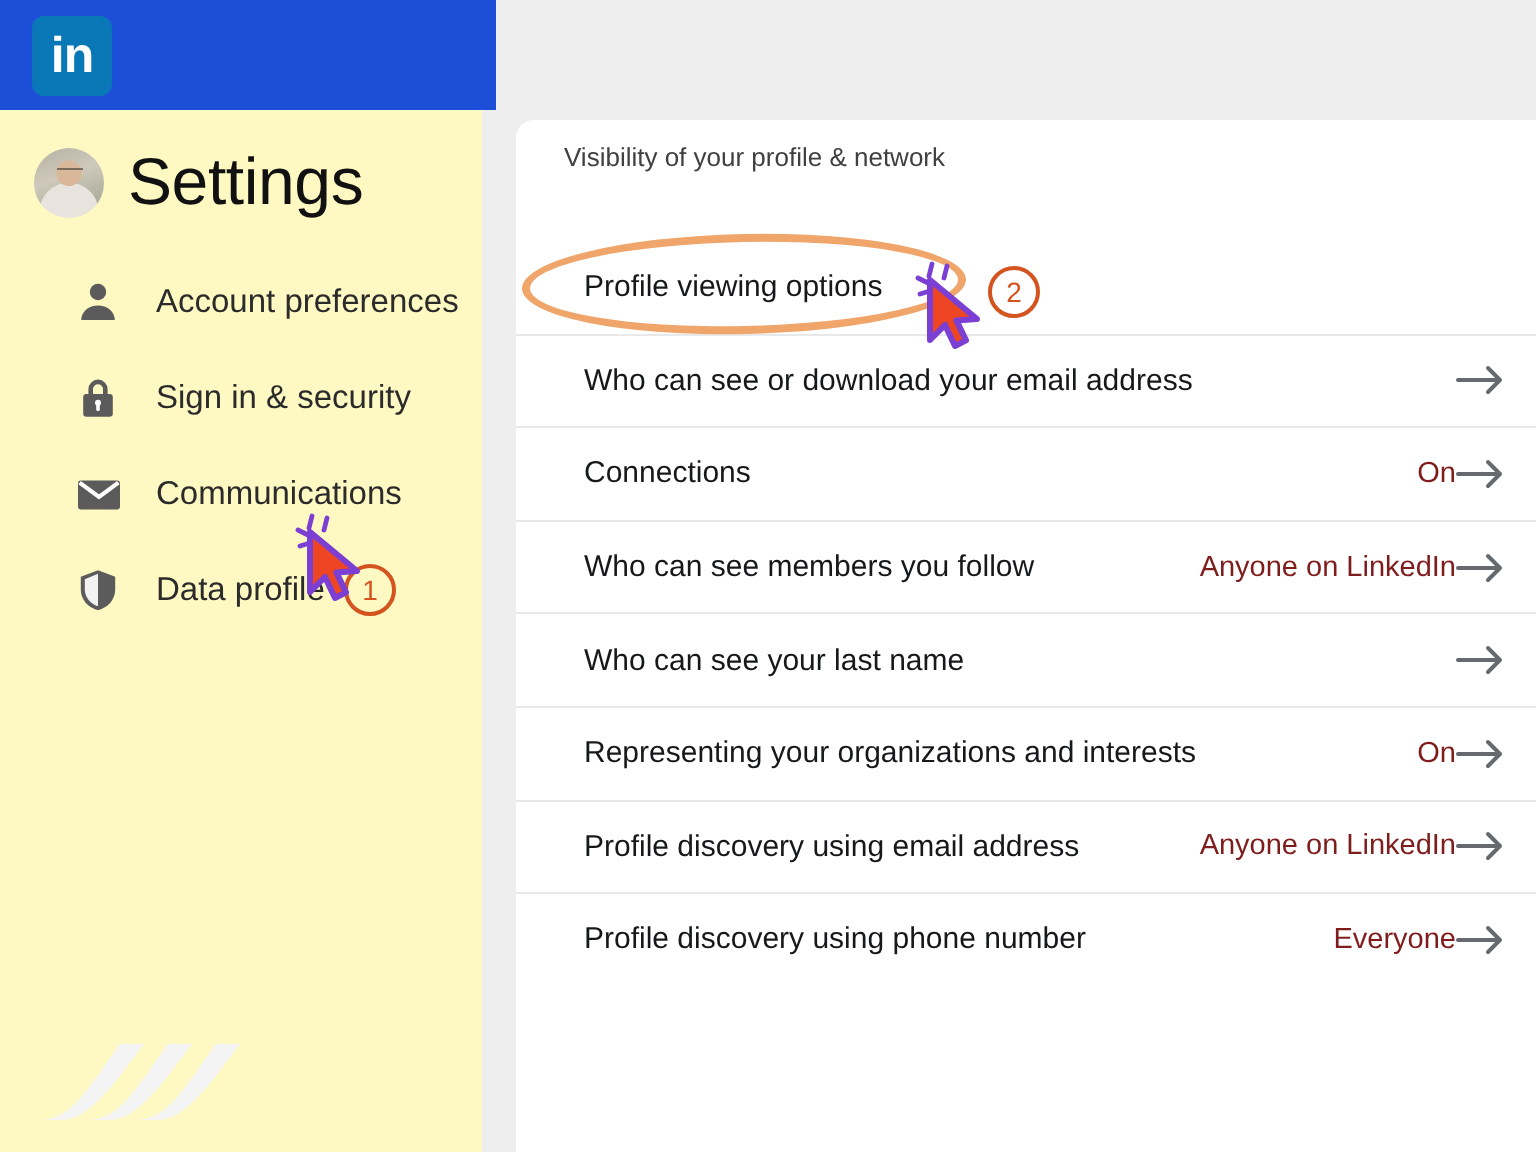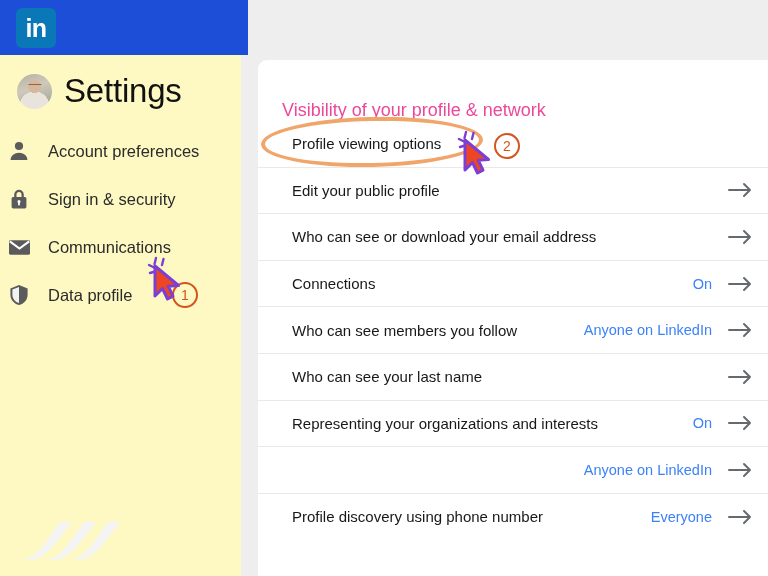--- a/index.html
+++ b/index.html
@@ -86,21 +86,21 @@
     white-space: nowrap;
   }
 
   .nav { position: absolute; left: 0; top: 72px; width: 241px; }
   .nav-item {
     position: relative;
     display: flex;
     align-items: center;
     gap: 16px;
     height: 48px;
-    padding-left: 6px;
+    padding-left: 36px;
     cursor: pointer;
   }
   .nav-icon {
     width: 26px; height: 26px;
     flex: none;
     display: flex;
     align-items: center;
     justify-content: center;
   }
   .nav-icon svg { display: block; }
@@ -132,23 +132,23 @@
   .card {
     position: absolute;
     left: 258px; top: 60px;
     width: 510px; height: 516px;
     background: #ffffff;
     border-radius: 9px 0 0 0;
     overflow: hidden;
   }
   .card-title {
     position: absolute;
-    left: 24px; top: 40px;
-    font-size: 18px;
-    color: #ec4899;
+    left: 24px; top: 11px;
+    font-size: 13px;
+    color: #404040;
     white-space: nowrap;
   }
   .rows {
     position: absolute;
     left: 0; top: 60px; right: 0;
   }
   .row {
     position: relative;
     height: 46.6px;
     display: flex;
@@ -159,23 +159,22 @@
   .row + .row { border-top: 1px solid #e9e9e9; }
   .row-label {
     font-size: 15px;
     color: #16181a;
     white-space: nowrap;
     margin-left: 10px;
   }
   .row-spacer { flex: 1 1 auto; }
   .row-value {
     font-size: 14.5px;
-    color: #3b82f6;
+    color: #7f1d1d;
     white-space: nowrap;
-    margin-right: 16px;
   }
   .row-arrow {
     width: 40px;
     flex: none;
     display: flex;
     align-items: center;
     justify-content: flex-start;
     color: #666a6e;
   }
   .row-arrow.hidden { visibility: hidden; }
@@ -300,88 +299,79 @@
         <span class="row-label">Profile viewing options</span>
         <span class="row-spacer"></span>
         <span class="row-value"></span>
         <span class="row-arrow hidden">
           <svg width="26" height="16" viewBox="0 0 26 16">
               <path d="M1 8h21M16 2l6 6-6 6" fill="none" stroke="currentColor" stroke-width="2" stroke-linecap="round" stroke-linejoin="round"></path>
             </svg>
         </span>
       </div>
 
-      <div class="row">
-        <span class="row-label">Edit your public profile</span>
+
+      <div class="row">
+        <span class="row-label">Who can see or download your email address</span>
         <span class="row-spacer"></span>
         <span class="row-value"></span>
         <span class="row-arrow">
           <svg width="26" height="16" viewBox="0 0 26 16">
               <path d="M1 8h21M16 2l6 6-6 6" fill="none" stroke="currentColor" stroke-width="2" stroke-linecap="round" stroke-linejoin="round"></path>
             </svg>
         </span>
       </div>
 
       <div class="row">
-        <span class="row-label">Who can see or download your email address</span>
+        <span class="row-label">Connections</span>
+        <span class="row-spacer"></span>
+        <span class="row-value">On</span>
+        <span class="row-arrow">
+          <svg width="26" height="16" viewBox="0 0 26 16">
+              <path d="M1 8h21M16 2l6 6-6 6" fill="none" stroke="currentColor" stroke-width="2" stroke-linecap="round" stroke-linejoin="round"></path>
+            </svg>
+        </span>
+      </div>
+
+      <div class="row">
+        <span class="row-label">Who can see members you follow</span>
+        <span class="row-spacer"></span>
+        <span class="row-value">Anyone on LinkedIn</span>
+        <span class="row-arrow">
+          <svg width="26" height="16" viewBox="0 0 26 16">
+              <path d="M1 8h21M16 2l6 6-6 6" fill="none" stroke="currentColor" stroke-width="2" stroke-linecap="round" stroke-linejoin="round"></path>
+            </svg>
+        </span>
+      </div>
+
+      <div class="row">
+        <span class="row-label">Who can see your last name</span>
         <span class="row-spacer"></span>
         <span class="row-value"></span>
         <span class="row-arrow">
           <svg width="26" height="16" viewBox="0 0 26 16">
               <path d="M1 8h21M16 2l6 6-6 6" fill="none" stroke="currentColor" stroke-width="2" stroke-linecap="round" stroke-linejoin="round"></path>
             </svg>
         </span>
       </div>
 
       <div class="row">
-        <span class="row-label">Connections</span>
+        <span class="row-label">Representing your organizations and interests</span>
         <span class="row-spacer"></span>
         <span class="row-value">On</span>
         <span class="row-arrow">
           <svg width="26" height="16" viewBox="0 0 26 16">
               <path d="M1 8h21M16 2l6 6-6 6" fill="none" stroke="currentColor" stroke-width="2" stroke-linecap="round" stroke-linejoin="round"></path>
             </svg>
         </span>
       </div>
 
-      <div class="row">
-        <span class="row-label">Who can see members you follow</span>
-        <span class="row-spacer"></span>
-        <span class="row-value">Anyone on LinkedIn</span>
-        <span class="row-arrow">
-          <svg width="26" height="16" viewBox="0 0 26 16">
-              <path d="M1 8h21M16 2l6 6-6 6" fill="none" stroke="currentColor" stroke-width="2" stroke-linecap="round" stroke-linejoin="round"></path>
-            </svg>
-        </span>
-      </div>
-
-      <div class="row">
-        <span class="row-label">Who can see your last name</span>
-        <span class="row-spacer"></span>
-        <span class="row-value"></span>
-        <span class="row-arrow">
-          <svg width="26" height="16" viewBox="0 0 26 16">
-              <path d="M1 8h21M16 2l6 6-6 6" fill="none" stroke="currentColor" stroke-width="2" stroke-linecap="round" stroke-linejoin="round"></path>
-            </svg>
-        </span>
-      </div>
-
-      <div class="row">
-        <span class="row-label">Representing your organizations and interests</span>
-        <span class="row-spacer"></span>
-        <span class="row-value">On</span>
-        <span class="row-arrow">
-          <svg width="26" height="16" viewBox="0 0 26 16">
-              <path d="M1 8h21M16 2l6 6-6 6" fill="none" stroke="currentColor" stroke-width="2" stroke-linecap="round" stroke-linejoin="round"></path>
-            </svg>
-        </span>
-      </div>
-
-
-      <div class="row">
+
+      <div class="row">
+        <span class="row-label">Profile discovery using email address</span>
         <span class="row-spacer"></span>
         <span class="row-value">Anyone on LinkedIn</span>
         <span class="row-arrow">
           <svg width="26" height="16" viewBox="0 0 26 16">
               <path d="M1 8h21M16 2l6 6-6 6" fill="none" stroke="currentColor" stroke-width="2" stroke-linecap="round" stroke-linejoin="round"></path>
             </svg>
         </span>
       </div>
 
       <div class="row">

